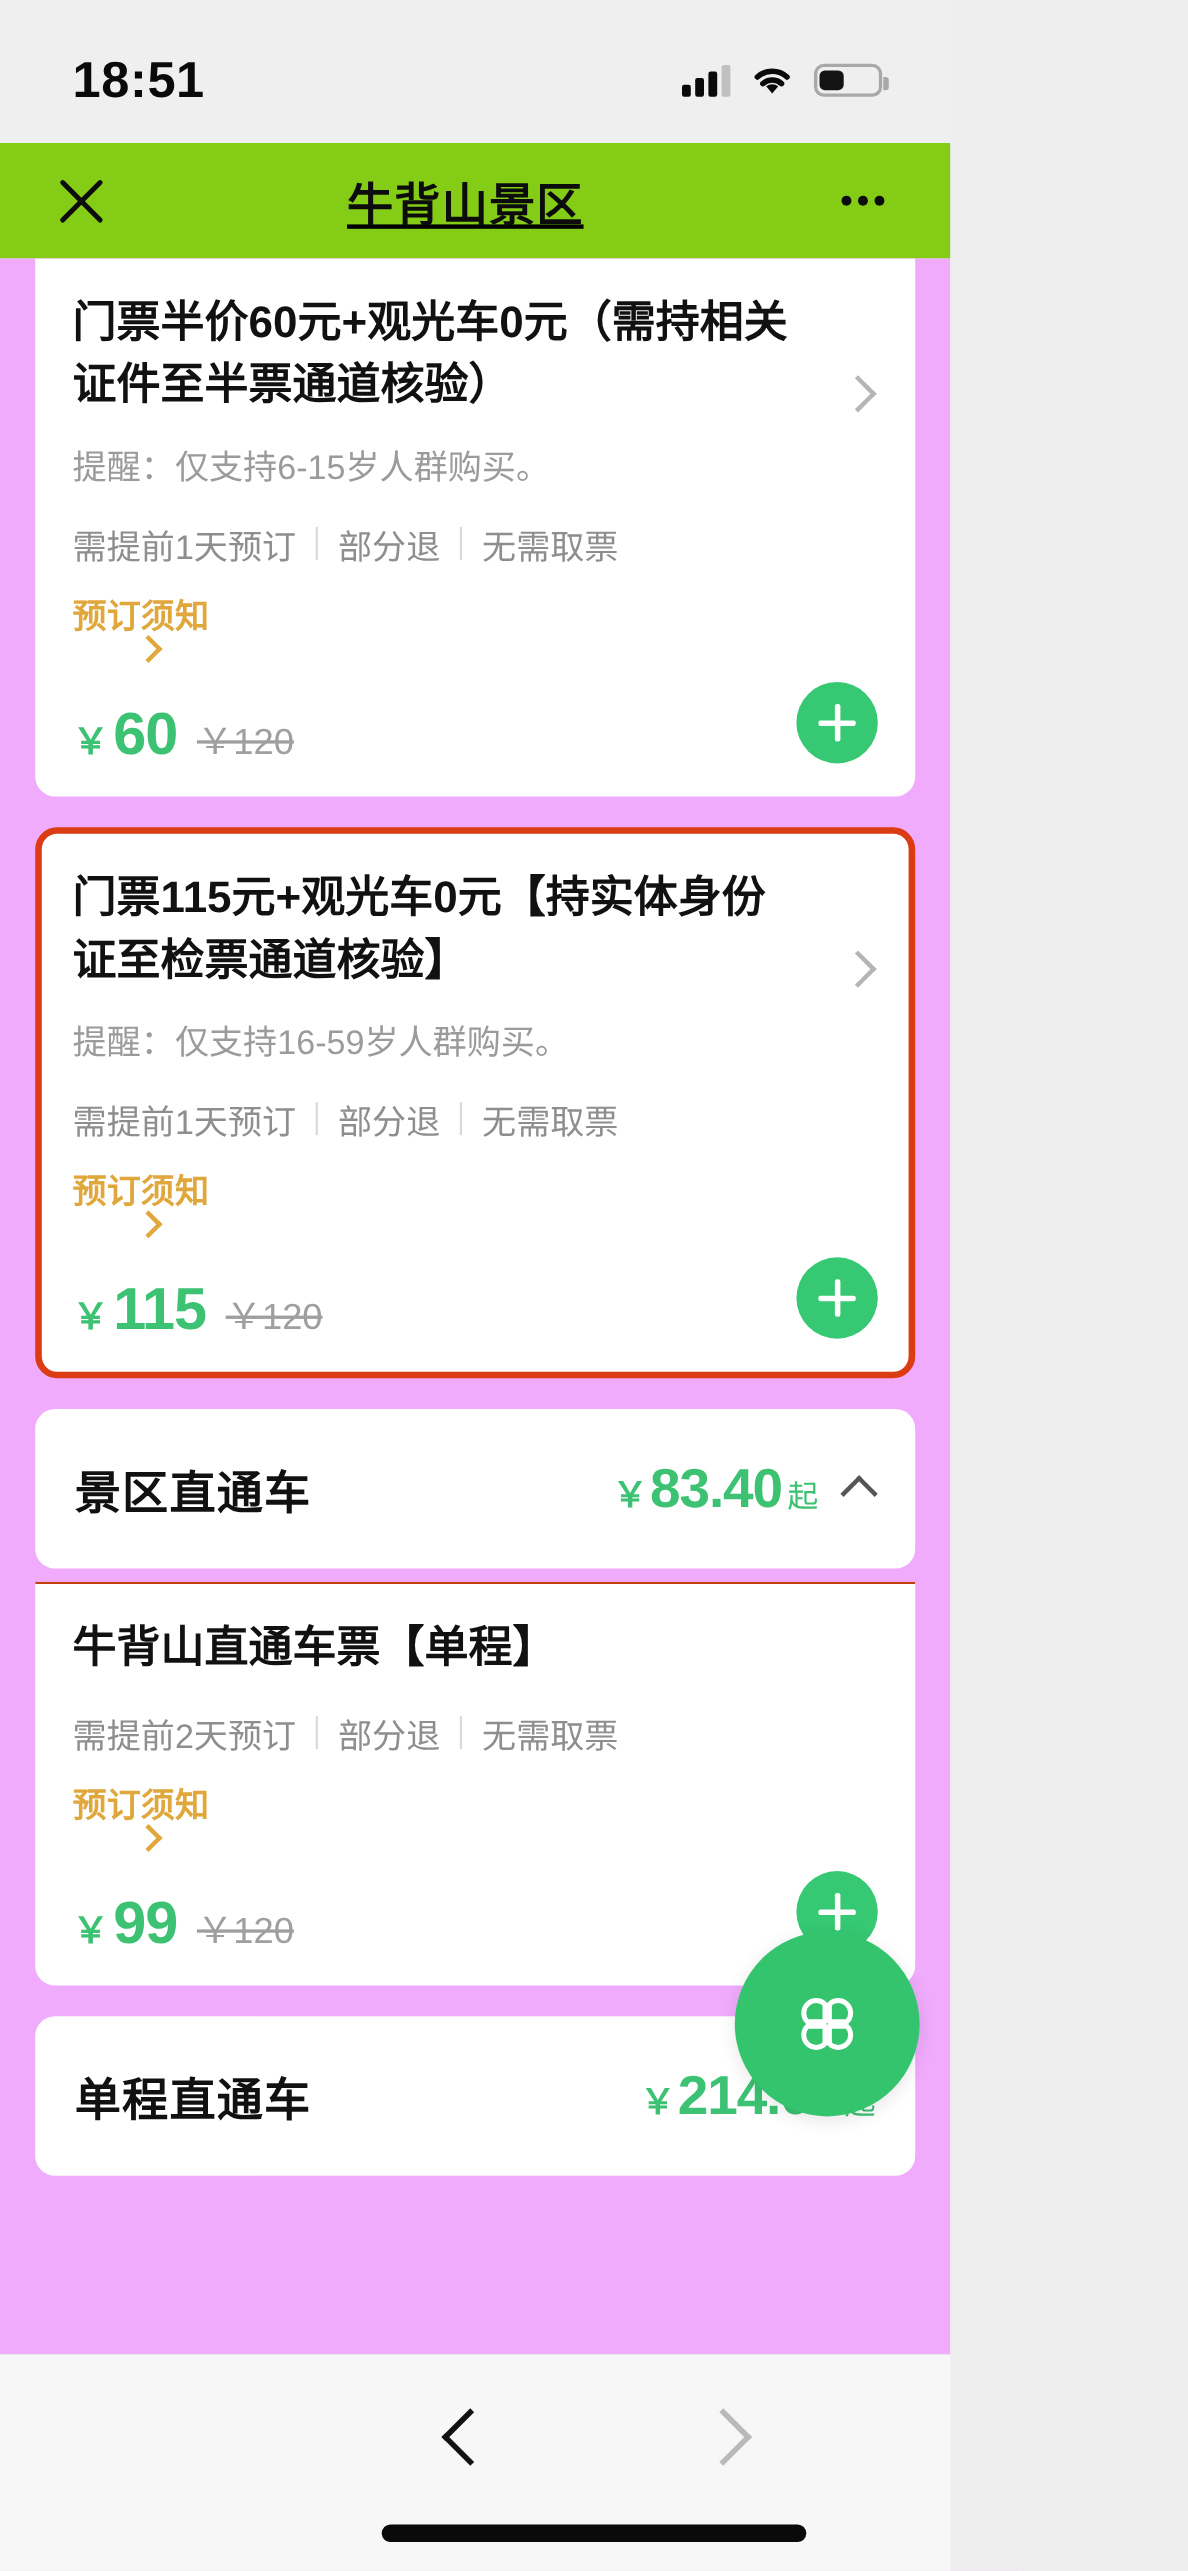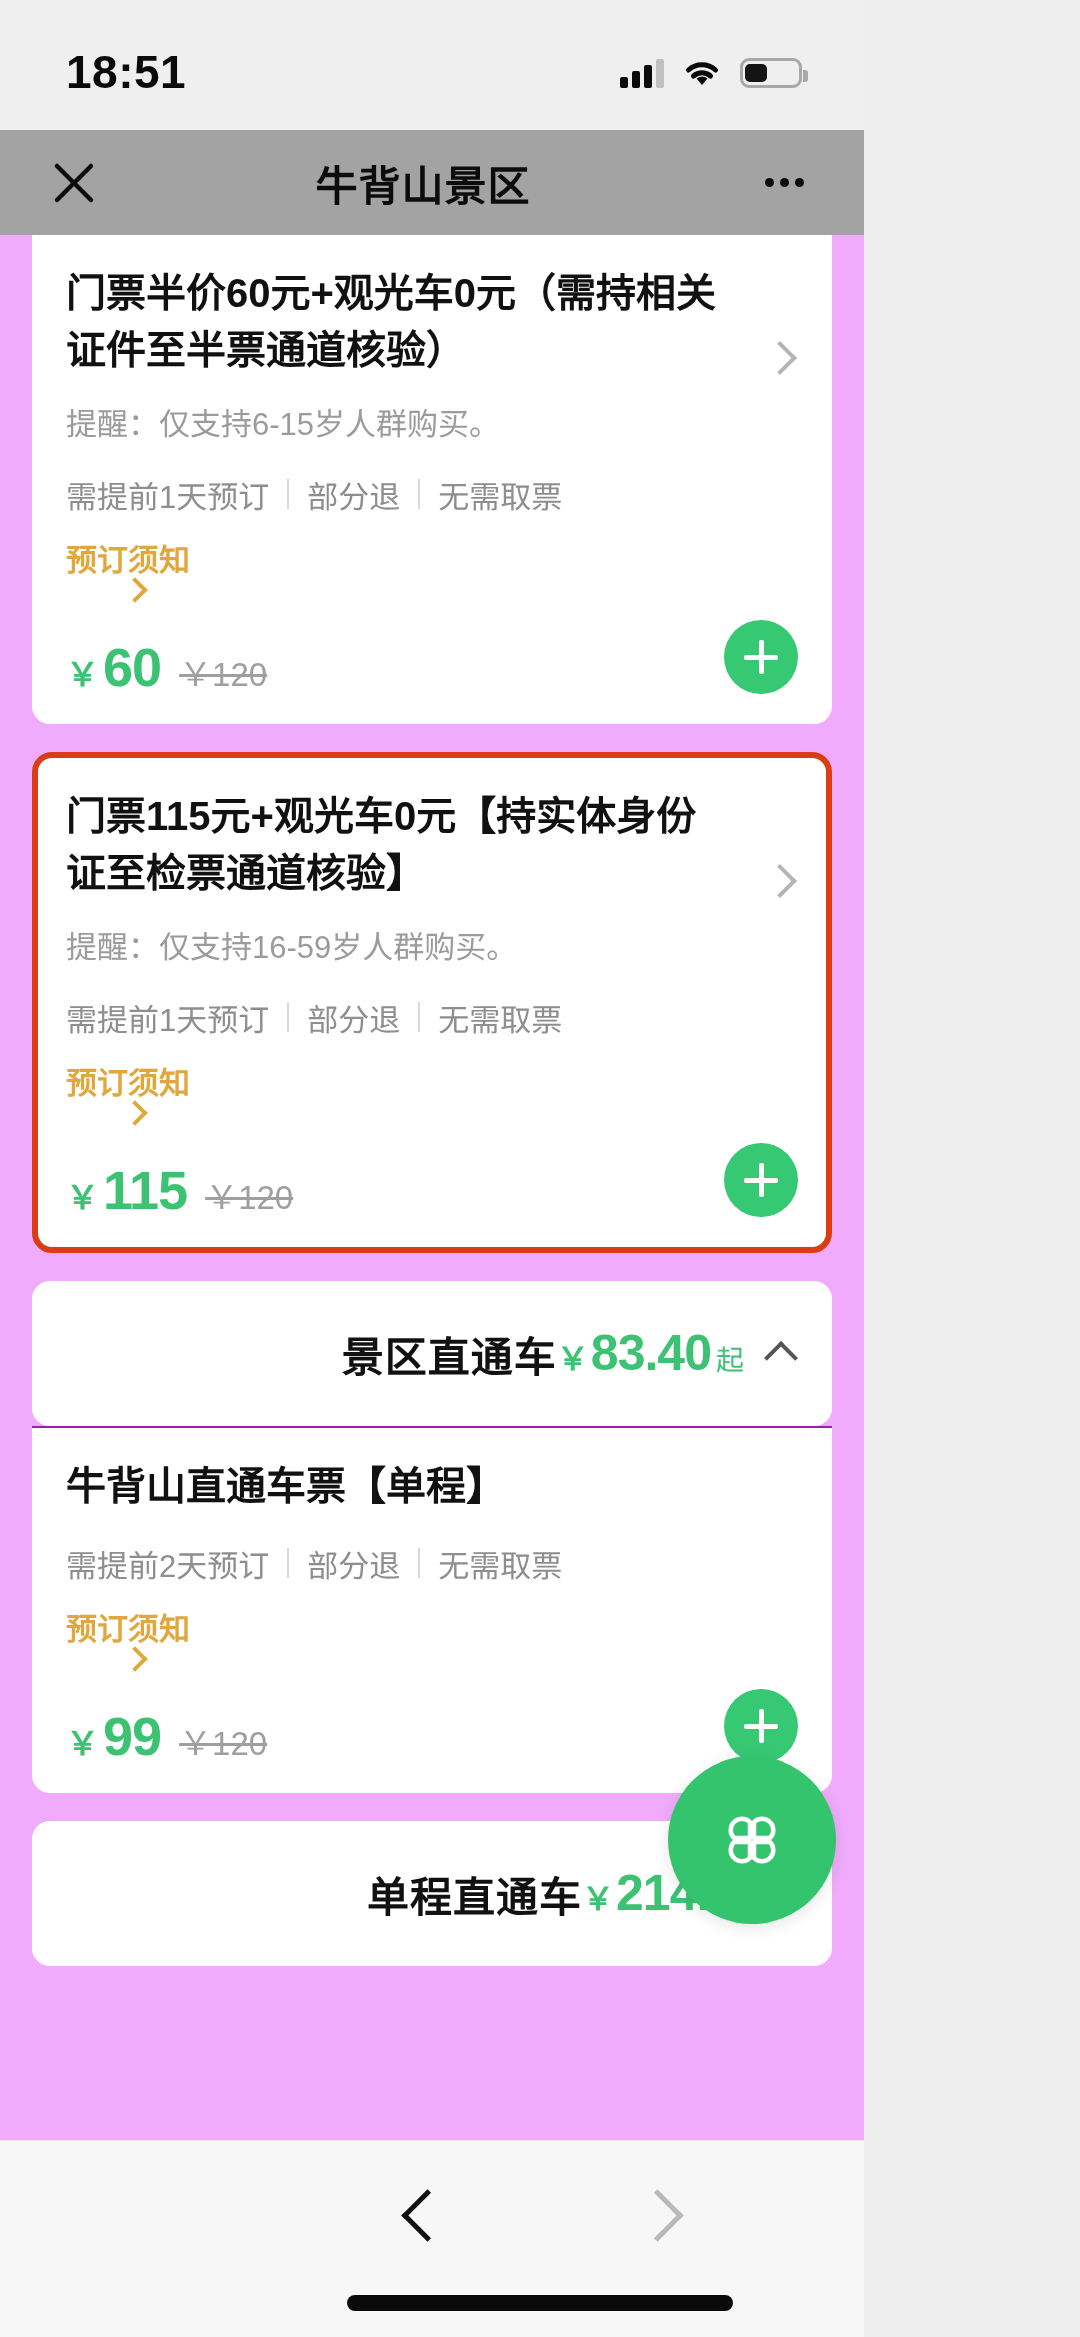--- a/index.html
+++ b/index.html
@@ -77,25 +77,26 @@
     height: 18px;
     width: 40%;
     margin-left: 2px;
     background: #141414;
     border-radius: 5px;
   }
 
   
   .navbar {
     height: 105px;
-    background: #a3a3a3;
+    background: #84cc16;
     display: flex;
     align-items: center;
     justify-content: center;
     padding: 0 52px 0 48px;
+    text-decoration: underline;
   }
   .nav-close {
     width: 52px; height: 52px;
     display: flex; align-items: center; justify-content: center;
   }
   .nav-title {
     font-size: 42px;
     font-weight: 700;
     color: #0c0c0c;
     letter-spacing: 1px;
@@ -271,21 +272,21 @@
   .add-btn::after  { left: 34.5px; top: 20px; width: 5px; height: 34px; }
 
   
   .section-card {
     background: #ffffff;
     margin: 28px 32px 0 32px;
     border-radius: 18px;
     padding: 42px 36px;
     display: flex;
     align-items: center;
-    justify-content: flex-end;
+    justify-content: space-between;
   }
   .section-title {
     font-size: 42px;
     font-weight: 700;
     color: #111111;
     letter-spacing: 1px;
   }
   .section-right {
     display: flex;
     align-items: baseline;
@@ -304,24 +305,24 @@
     position: absolute;
     left: 3px; top: 8px;
     width: 20px; height: 20px;
     border-top: 4px solid #555;
     border-right: 4px solid #555;
     transform: rotate(-45deg);
   }
 
   .sub-card {
     background: #ffffff;
-    margin: 0 32px;
+    margin: 12px 32px;
     border-radius: 0 0 18px 18px;
     padding: 0 34px;
-    border-top: 2px solid #a21caf;
+    border-top: 2px solid #c2410c;
   }
 
   
   .fab {
     position: absolute;
     right: 28px;
     top: 1756px;
     width: 168px;
     height: 168px;
     border-radius: 50%;

